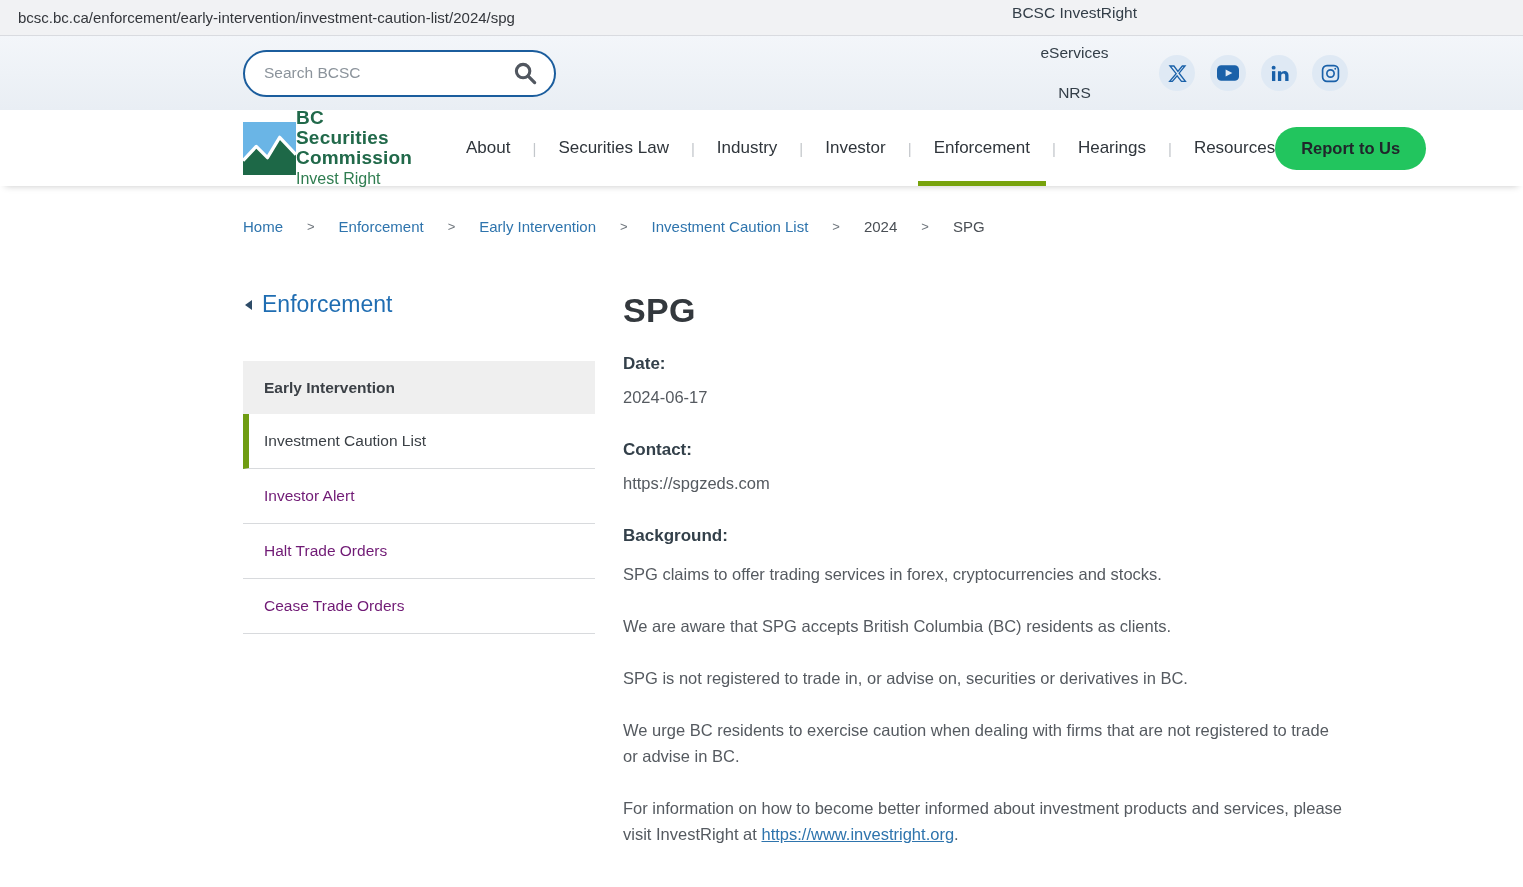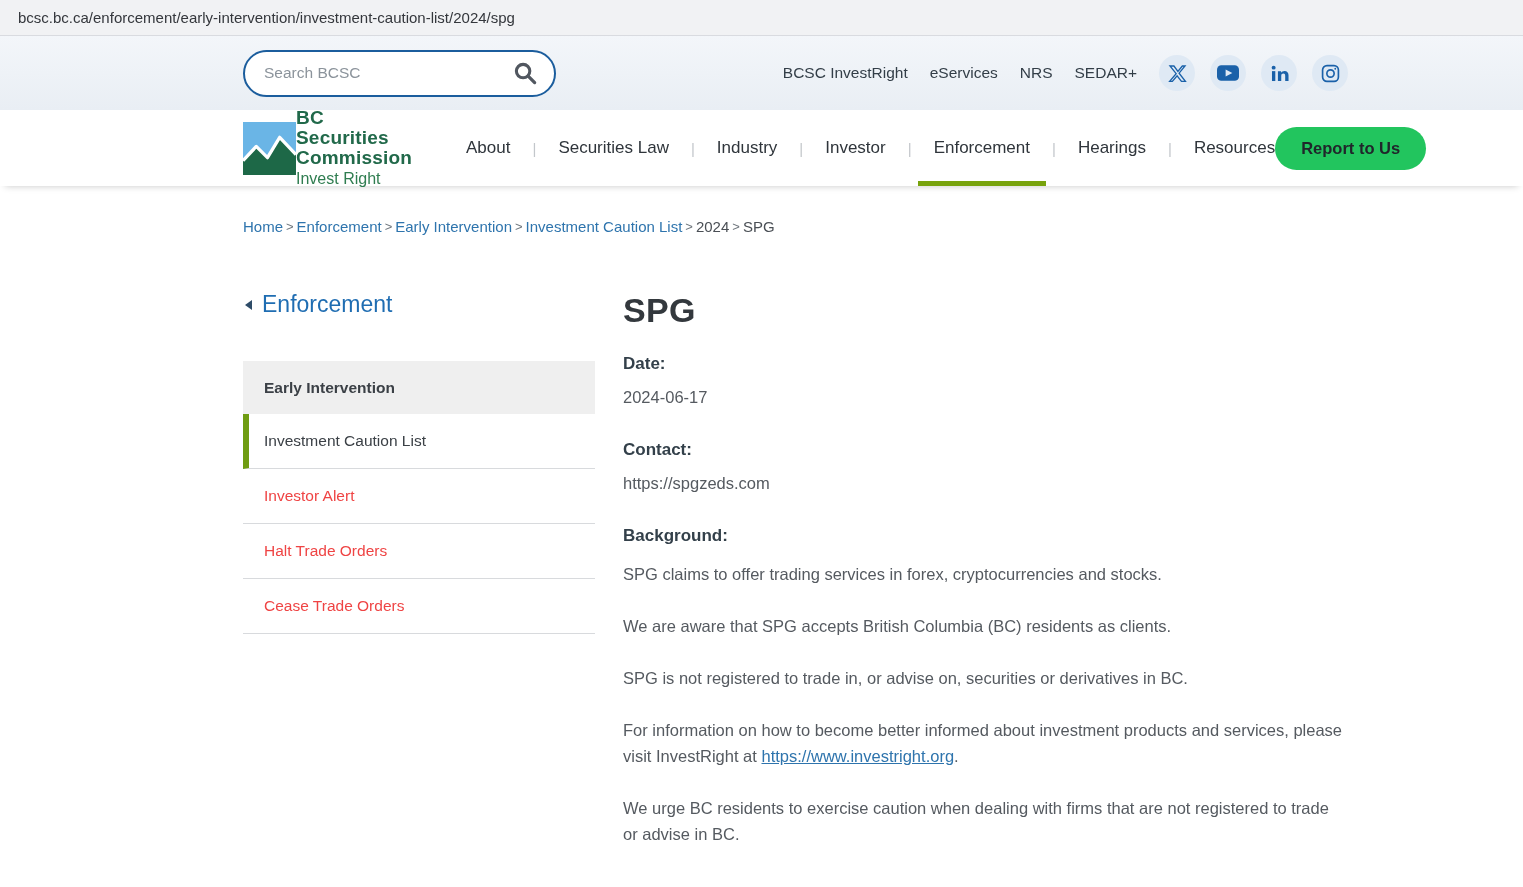--- a/index.html
+++ b/index.html
@@ -62,20 +62,21 @@
   .utility-right {
     margin-left: auto;
     display: flex;
     align-items: center;
   }
   .utility-links {
     display: flex;
     align-items: center;
     gap: 22px;
     margin-right: 22px;
+    flex-direction: column;
   }
   .utility-links a {
     text-decoration: none;
     color: #333e48;
     font-size: 15.5px;
   }
   .social-row { display: flex; align-items: center; gap: 15px; }
   .social-circle {
     width: 36px; height: 36px;
     border-radius: 50%;
@@ -155,21 +156,21 @@
     cursor: pointer;
     white-space: nowrap;
   }
 
   
   .breadcrumb {
     padding: 32px 0 0 243px;
     font-size: 15px;
     display: flex;
     align-items: center;
-    gap: 3px;
+    gap: 24px;
     flex-wrap: wrap;
   }
   .breadcrumb a { color: #2e74ad; text-decoration: none; cursor: pointer; }
   .crumb-sep { color: #6f767d; font-size: 13px; }
   .crumb-current { color: #4a4f55; }
 
   
   .content {
     display: flex;
     padding: 56px 0 40px 243px;
@@ -208,21 +209,21 @@
     border-bottom: none;
     color: #3b4046;
     font-weight: 600;
     height: 53px;
   }
   .side-item.active {
     border-left: 6px solid #6f9c12;
     padding-left: 15px;
     color: #3b4046;
   }
-  .side-item.link { color: #ef4444; }
+  .side-item.link { color: #701a75; }
 
   
   .main-article { margin-left: 28px; width: 725px; }
   .page-title {
     font-size: 34px;
     font-weight: 600;
     color: #33383d;
     letter-spacing: 0.3px;
   }
   .field-label {
@@ -375,19 +376,19 @@
     <div class="field-label first">Date:</div>
     <div class="field-value spaced">2024-06-17</div>
 
     <div class="field-label">Contact:</div>
     <div class="field-value spaced">https://spgzeds.com</div>
 
     <div class="field-label">Background:</div>
     <p class="body-p first">SPG claims to offer trading services in forex, cryptocurrencies and stocks.</p>
     <p class="body-p">We are aware that SPG accepts British Columbia (BC) residents as clients.</p>
     <p class="body-p">SPG is not registered to trade in, or advise on, securities or derivatives in BC.</p>
+    <p class="body-p">We urge BC residents to exercise caution when dealing with firms that are not registered to trade or advise in BC.</p>
     <p class="body-p">
       <span>For information on how to become better informed about investment products and services, please visit InvestRight at </span><a>https://www.investright.org</a><span>.</span>
     </p>
-    <p class="body-p">We urge BC residents to exercise caution when dealing with firms that are not registered to trade or advise in BC.</p>
   </main>
 
 </div>
 
 </body></html>

